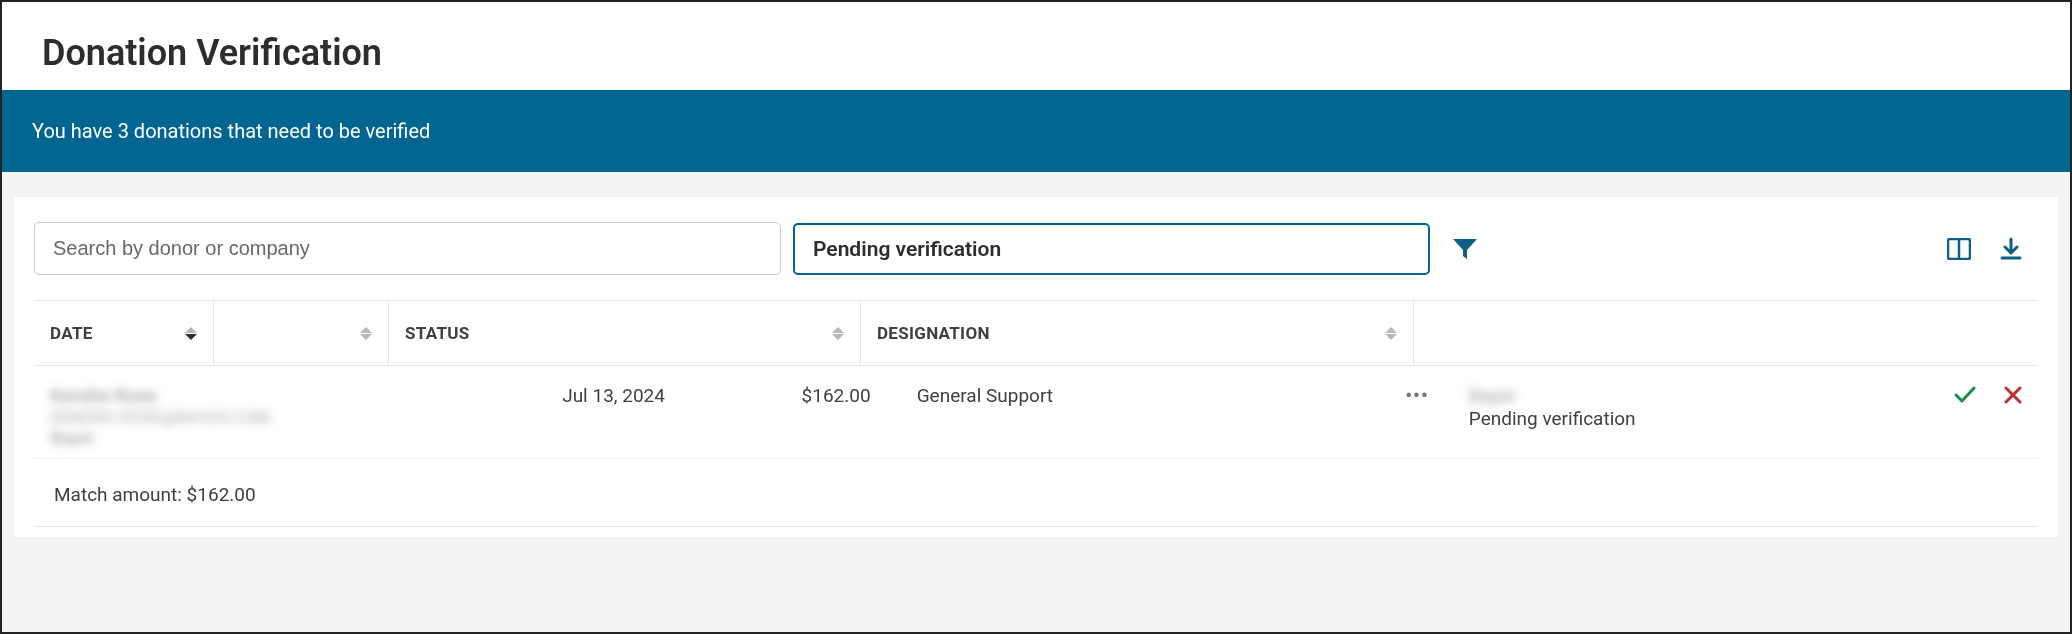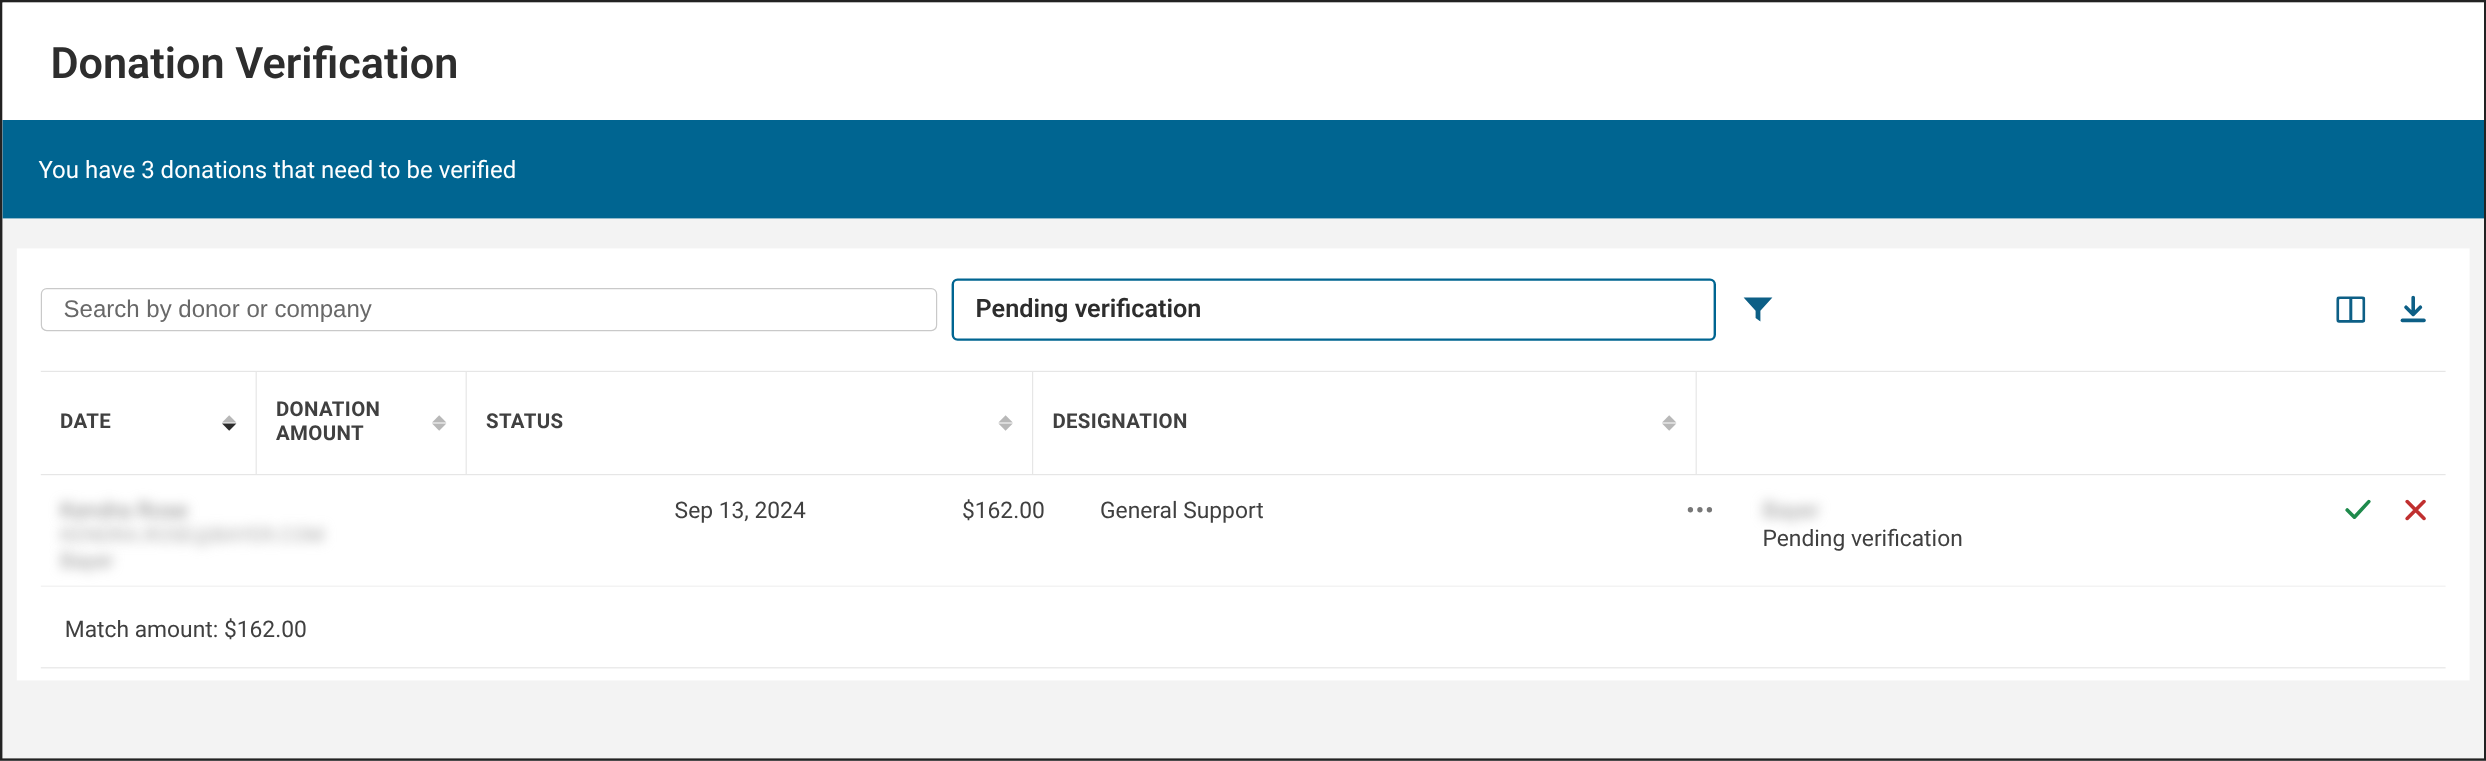--- a/index.html
+++ b/index.html
@@ -6,21 +6,21 @@
   body {
     font-family: -apple-system, BlinkMacSystemFont, "Segoe UI", Roboto, Helvetica, Arial, sans-serif;
     background: #f3f3f3;
     border: 2px solid #222;
     width: 2072px;
     height: 634px;
     overflow: hidden;
   }
   .panel-header {
     background: #fff;
-    padding: 30px 40px 26px 40px;
+    padding: 30px 40px 16px 40px;
   }
   .page-title {
     font-size: 36px;
     font-weight: 600;
     color: #2d2d2d;
   }
   .banner {
     background: #006591;
     color: #fff;
     padding: 29px 30px;
@@ -33,21 +33,21 @@
     padding: 25px 20px 10px 20px;
   }
   .toolbar {
     display: flex;
     align-items: center;
     gap: 12px;
     margin-bottom: 25px;
   }
   .search-input {
     width: 747px;
-    height: 36px;
+    height: 53px;
     border: 1.5px solid #c9c9c9;
     border-radius: 5px;
     padding: 0 18px;
     font-size: 20px;
     color: #333;
   }
   .search-input::placeholder { color: #686868; }
   .status-select {
     width: 637px;
     height: 52px;
@@ -190,21 +190,20 @@
 
   <div class="table-header">
     <div class="th col-date">
       <span>DATE</span>
       <span class="sort">
         <span class="sort-caret-up"></span>
           <span class="sort-caret-down active"></span>
       </span>
     </div>
     <div class="th col-amount">
-      <span class="hlabel">DONATION AMOUNT</span>
       <span class="sort">
         <span class="sort-caret-up"></span>
           <span class="sort-caret-down"></span>
       </span>
     </div>
     <div class="th col-status">
       <span>STATUS</span>
       <span class="sort">
         <span class="sort-caret-up"></span>
           <span class="sort-caret-down"></span>
@@ -219,21 +218,21 @@
     </div>
     <div class="th col-actions"></div>
   </div>
 
   <div class="row">
     <div class="td donor-cell">
       <div class="blur donor-name">Kendra Rose</div>
       <div class="blur donor-email">KENDRA.ROSE@BAYER.COM</div>
       <div class="blur donor-company">Bayer</div>
     </div>
-    <div class="td date-cell">Sep 13, 2024</div>
+    <div class="td date-cell">Jul 13, 2024</div>
     <div class="td amount-cell">$162.00</div>
     <div class="td designation-cell">
       <div class="designation-inner">
         <span>General Support</span>
         <span class="more-icon">•••</span>
       </div>
     </div>
     <div class="td status-cell">
       <div class="blur status-company">Bayer</div>
       <div class="status-text">Pending verification</div>

